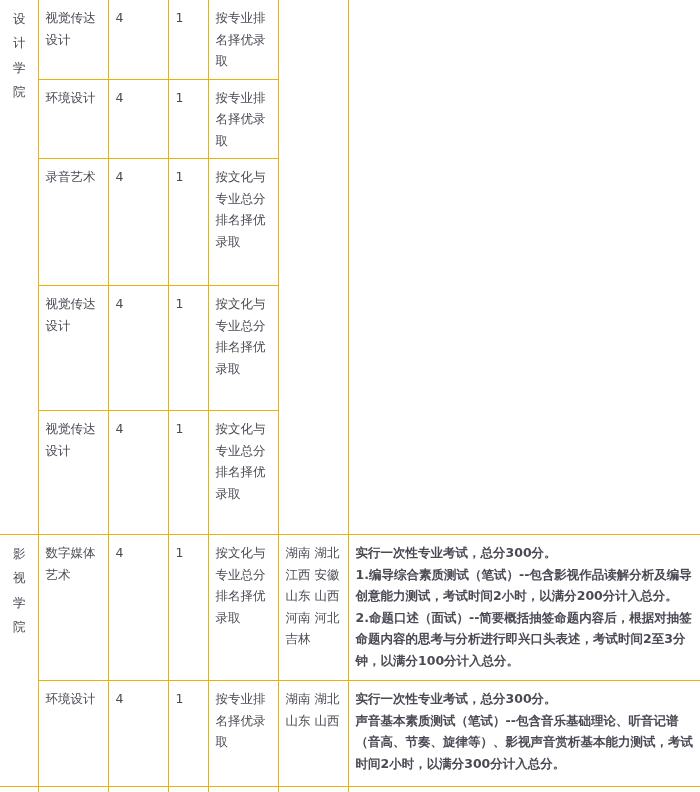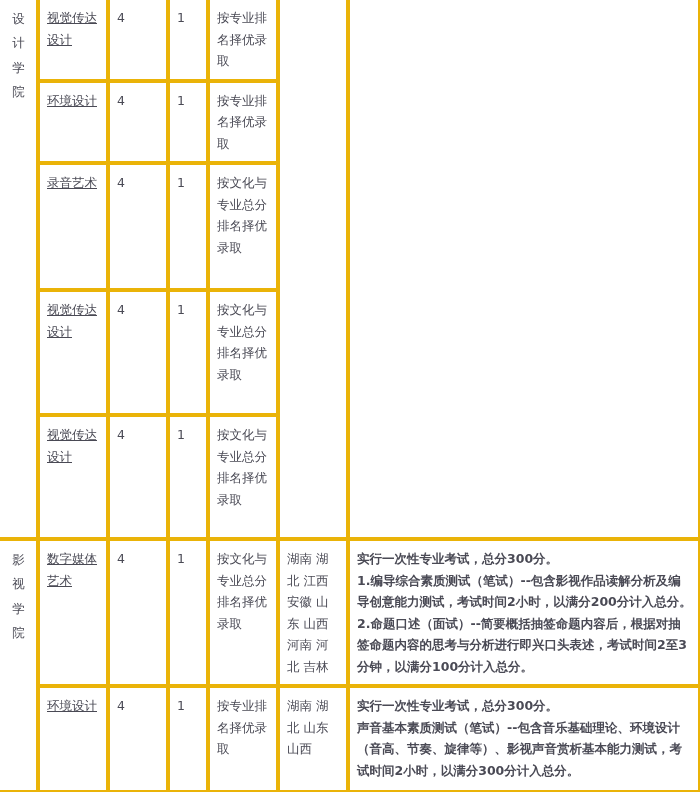--- a/index.html
+++ b/index.html
@@ -21,21 +21,21 @@
     height: 792px;
     box-sizing: border-box;
   }
   table.plan {
     border-collapse: collapse;
     table-layout: fixed;
     width: 700px;
     border: 0;
   }
   table.plan td {
-    border: 4px solid #eab308;
+    border: 1px solid #eab308;
     vertical-align: top;
     padding: 7px 6px 7px 7px;
     font-size: 12.5px;
     line-height: 1.72;
     color: #4a4a55;
     background: #ffffff;
     word-break: break-all;
     overflow: hidden;
   }
   
@@ -58,21 +58,21 @@
     text-align: center;
     padding-left: 4px;
     padding-right: 4px;
     letter-spacing: 0;
   }
   td.college .vtext {
     display: block;
     line-height: 1.95;
     font-size: 12.5px;
   }
-  td.major { padding-left: 9px; text-decoration: underline; }
+  td.major { padding-left: 9px; }
   td.years, td.enroll {
     font-size: 12.5px;
     padding-left: 8px;
     color: #4a4a55;
   }
   td.rule { padding-left: 9px; }
   td.province { padding-left: 9px; margin-top: 28px; }
   td.content {
     padding-left: 10px;
     padding-right: 8px;
@@ -163,21 +163,21 @@
       </tr>
 
       <tr style="height:106px;">
         <td class="major">环境设计</td>
         <td class="years">4</td>
         <td class="enroll">1</td>
         <td class="rule">按专业排名择优录取</td>
         <td class="province">湖南 湖北 山东 山西</td>
         <td class="content">
           <p>实行一次性专业考试，总分300分。</p>
-          <p>声音基本素质测试（笔试）--包含音乐基础理论、环境设计（音高、节奏、旋律等）、影视声音赏析基本能力测试，考试时间2小时，以满分300分计入总分。</p>
+          <p>声音基本素质测试（笔试）--包含音乐基础理论、听音记谱（音高、节奏、旋律等）、影视声音赏析基本能力测试，考试时间2小时，以满分300分计入总分。</p>
         </td>
       </tr>
 
       <tr style="height:6px;">
         <td class="college"></td>
         <td class="major"></td>
         <td class="years"></td>
         <td class="enroll"></td>
         <td class="rule"></td>
         <td class="province"></td>

